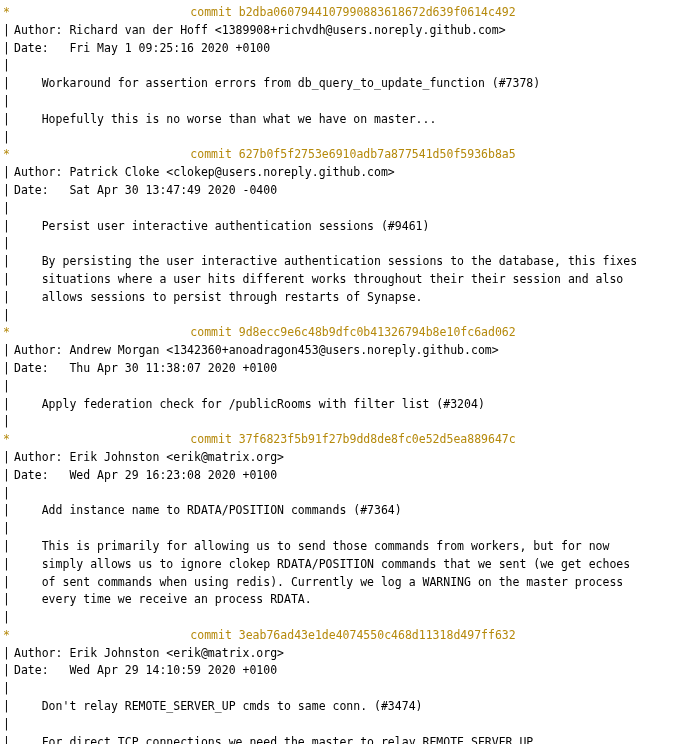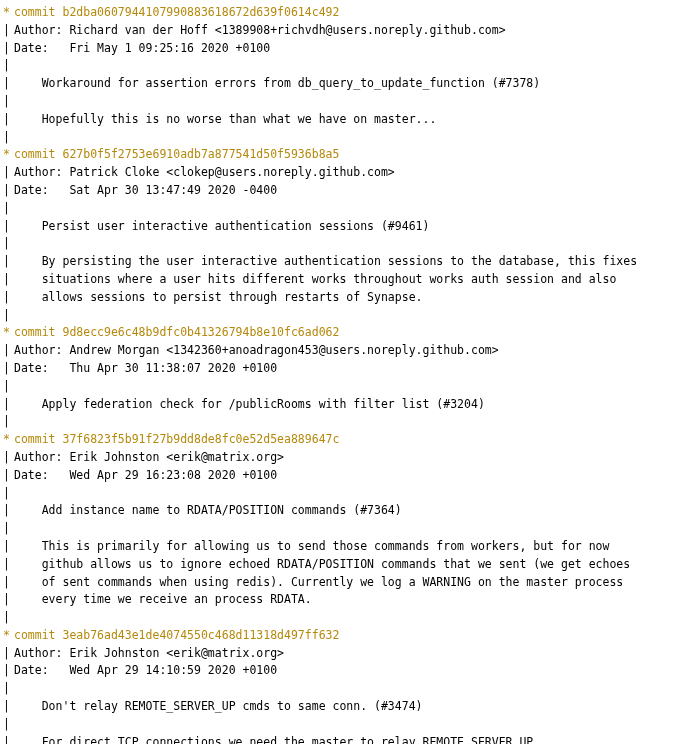--- a/index.html
+++ b/index.html
@@ -36,20 +36,21 @@
   .gutter.star {
     color: #b5890b;
   }
   .content {
     flex: 1 1 auto;
     white-space: pre;
     overflow: hidden;
   }
   .commit-line {
     color: #b5890b;
+    text-align: center;
   }
   .meta {
     color: #000000;
   }
   .body-text {
     color: #000000;
   }
   .blank {
     color: transparent;
   }
@@ -66,37 +67,37 @@
     <div class="row"><span class="gutter">|</span><span class="content blank"></span></div>
     <div class="row"><span class="gutter">|</span><span class="content body-text">    Hopefully this is no worse than what we have on master...</span></div>
     <div class="row"><span class="gutter">|</span><span class="content blank"></span></div>
     <div class="row"><span class="gutter star">*</span><span class="content commit-line">commit 627b0f5f2753e6910adb7a877541d50f5936b8a5</span></div>
     <div class="row"><span class="gutter">|</span><span class="content meta">Author: Patrick Cloke &lt;clokep@users.noreply.github.com&gt;</span></div>
     <div class="row"><span class="gutter">|</span><span class="content meta">Date:   Sat Apr 30 13:47:49 2020 -0400</span></div>
     <div class="row"><span class="gutter">|</span><span class="content blank"></span></div>
     <div class="row"><span class="gutter">|</span><span class="content body-text">    Persist user interactive authentication sessions (#9461)</span></div>
     <div class="row"><span class="gutter">|</span><span class="content blank"></span></div>
     <div class="row"><span class="gutter">|</span><span class="content body-text">    By persisting the user interactive authentication sessions to the database, this fixes</span></div>
-    <div class="row"><span class="gutter">|</span><span class="content body-text">    situations where a user hits different works throughout works auth session and also</span></div>
+    <div class="row"><span class="gutter">|</span><span class="content body-text">    situations where a user hits different works throughout their their session and also</span></div>
     <div class="row"><span class="gutter">|</span><span class="content body-text">    allows sessions to persist through restarts of Synapse.</span></div>
     <div class="row"><span class="gutter">|</span><span class="content blank"></span></div>
     <div class="row"><span class="gutter star">*</span><span class="content commit-line">commit 9d8ecc9e6c48b9dfc0b41326794b8e10fc6ad062</span></div>
     <div class="row"><span class="gutter">|</span><span class="content meta">Author: Andrew Morgan &lt;1342360+anoadragon453@users.noreply.github.com&gt;</span></div>
     <div class="row"><span class="gutter">|</span><span class="content meta">Date:   Thu Apr 30 11:38:07 2020 +0100</span></div>
     <div class="row"><span class="gutter">|</span><span class="content blank"></span></div>
     <div class="row"><span class="gutter">|</span><span class="content body-text">    Apply federation check for /publicRooms with filter list (#3204)</span></div>
     <div class="row"><span class="gutter">|</span><span class="content blank"></span></div>
     <div class="row"><span class="gutter star">*</span><span class="content commit-line">commit 37f6823f5b91f27b9dd8de8fc0e52d5ea889647c</span></div>
     <div class="row"><span class="gutter">|</span><span class="content meta">Author: Erik Johnston &lt;erik@matrix.org&gt;</span></div>
     <div class="row"><span class="gutter">|</span><span class="content meta">Date:   Wed Apr 29 16:23:08 2020 +0100</span></div>
     <div class="row"><span class="gutter">|</span><span class="content blank"></span></div>
     <div class="row"><span class="gutter">|</span><span class="content body-text">    Add instance name to RDATA/POSITION commands (#7364)</span></div>
     <div class="row"><span class="gutter">|</span><span class="content blank"></span></div>
     <div class="row"><span class="gutter">|</span><span class="content body-text">    This is primarily for allowing us to send those commands from workers, but for now</span></div>
-    <div class="row"><span class="gutter">|</span><span class="content body-text">    github allows us to ignore echoed RDATA/POSITION commands that we sent (we get echoes</span></div>
+    <div class="row"><span class="gutter">|</span><span class="content body-text">    simply allows us to ignore clokep RDATA/POSITION commands that we sent (we get echoes</span></div>
     <div class="row"><span class="gutter">|</span><span class="content body-text">    of sent commands when using redis). Currently we log a WARNING on the master process</span></div>
     <div class="row"><span class="gutter">|</span><span class="content body-text">    every time we receive an process RDATA.</span></div>
     <div class="row"><span class="gutter">|</span><span class="content blank"></span></div>
     <div class="row"><span class="gutter star">*</span><span class="content commit-line">commit 3eab76ad43e1de4074550c468d11318d497ff632</span></div>
     <div class="row"><span class="gutter">|</span><span class="content meta">Author: Erik Johnston &lt;erik@matrix.org&gt;</span></div>
     <div class="row"><span class="gutter">|</span><span class="content meta">Date:   Wed Apr 29 14:10:59 2020 +0100</span></div>
     <div class="row"><span class="gutter">|</span><span class="content blank"></span></div>
     <div class="row"><span class="gutter">|</span><span class="content body-text">    Don't relay REMOTE_SERVER_UP cmds to same conn. (#3474)</span></div>
     <div class="row"><span class="gutter">|</span><span class="content blank"></span></div>
     <div class="row"><span class="gutter">|</span><span class="content body-text">    For direct TCP connections we need the master to relay REMOTE_SERVER_UP</span></div>

